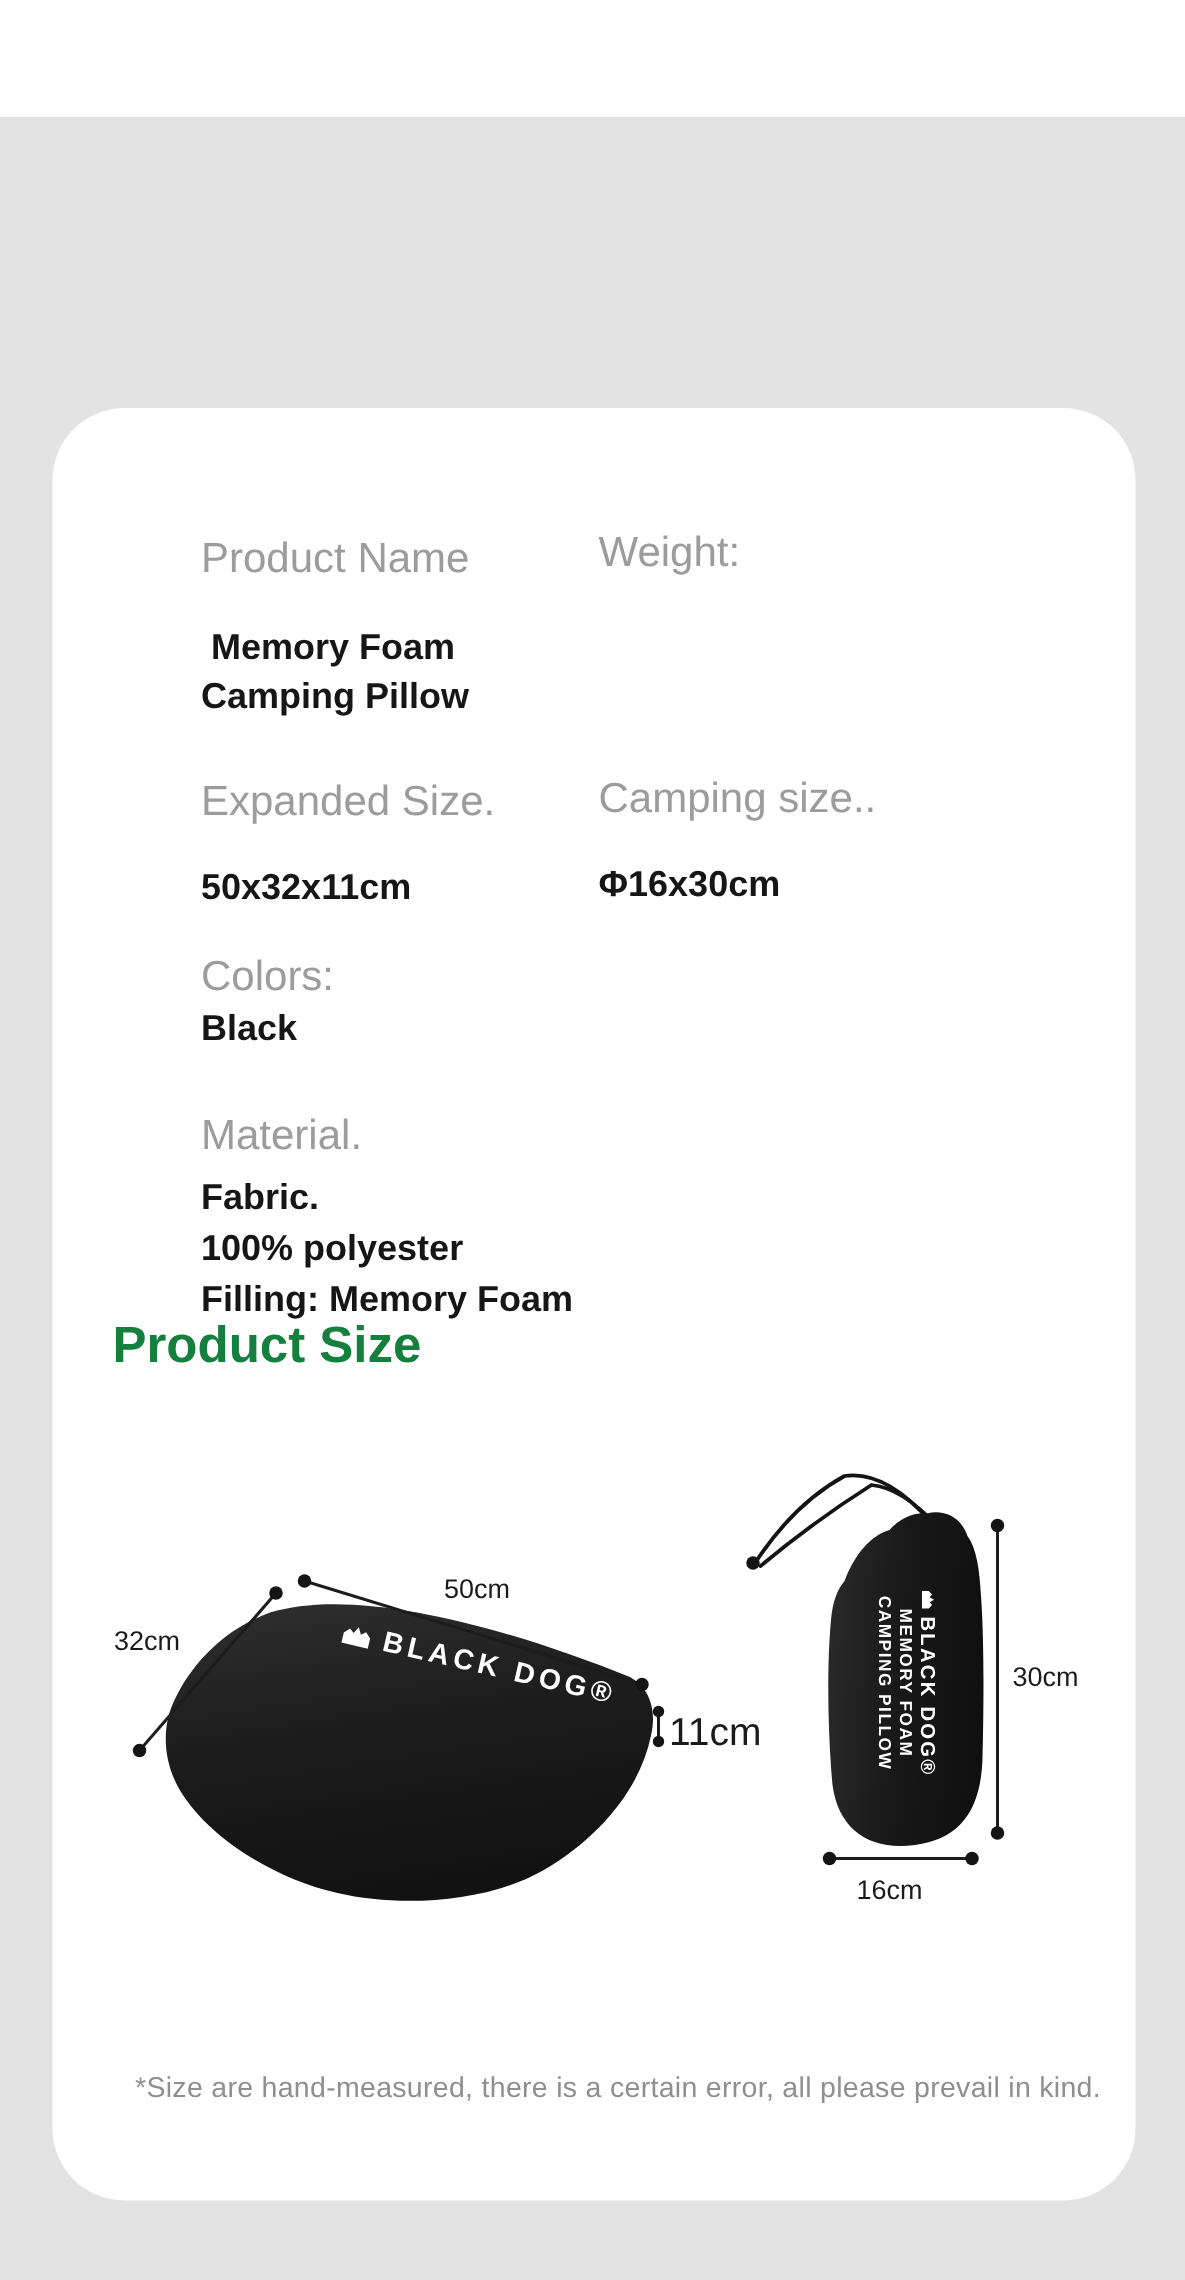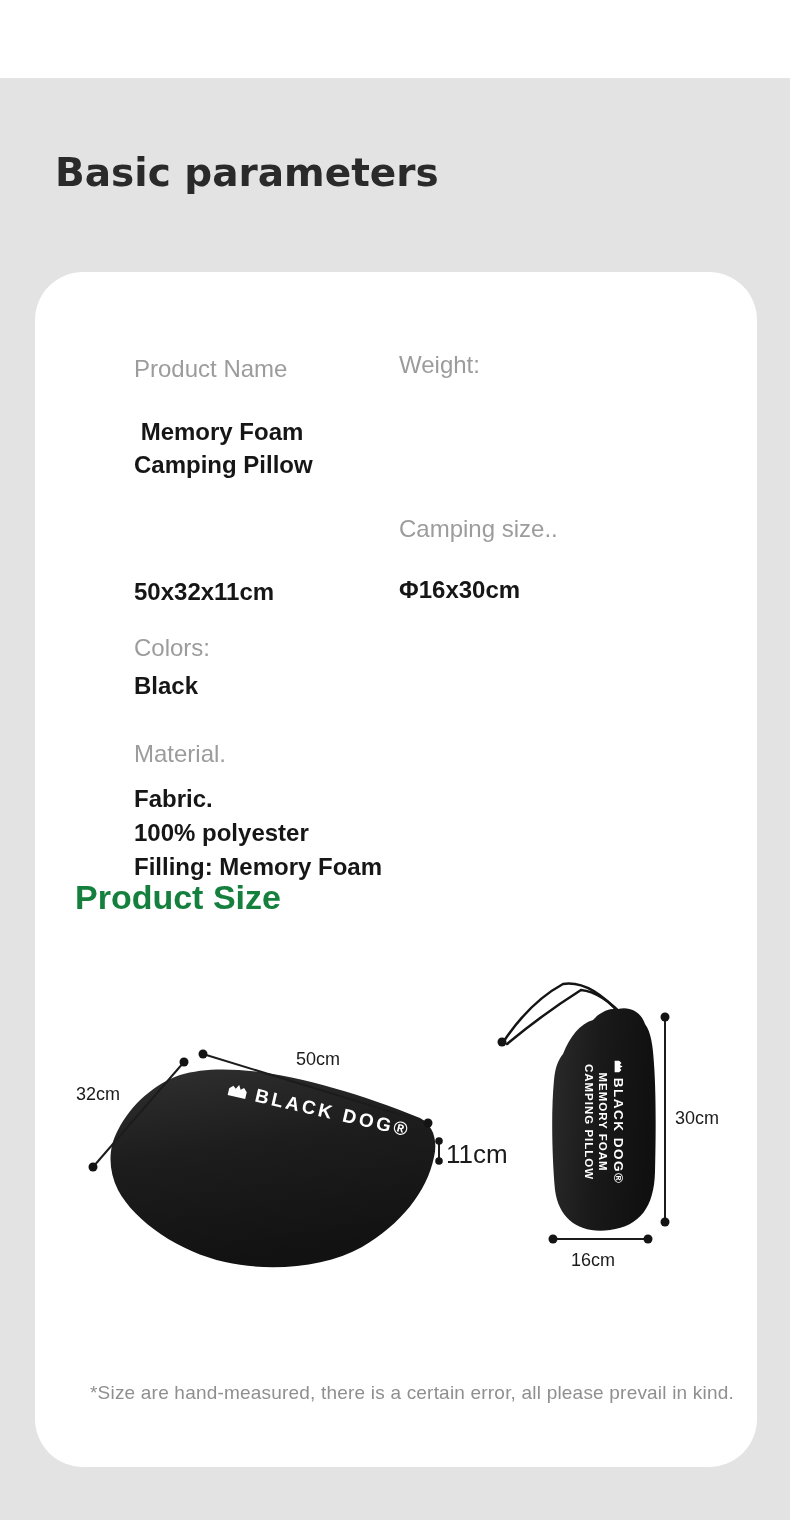--- a/index.html
+++ b/index.html
@@ -16,21 +16,21 @@
   .section-title {
     position:absolute; left:55px; top:150px;
     font-family:"DejaVu Sans", sans-serif;
     font-size:39px; font-weight:700; color:#2a2a2a; letter-spacing:0px;
   }
   .card {
     position:absolute; left:35px; top:272px; width:722px; height:1195px;
     background:#ffffff; border-radius:48px;
   }
   .spec-label {
-    position:absolute; font-size:24px; font-weight:400; color:#9c9c9c;
+    position:absolute; font-size:28px; font-weight:400; color:#9c9c9c;
     line-height:1.2; white-space:pre-line;
   }
   .spec-value {
     position:absolute; font-size:24px; font-weight:700; color:#161616;
     line-height:33px; white-space:pre-line;
   }
   .col-left  { left:99px; }
   .col-right { left:364px; }
   .product-size-title {
     position:absolute; left:40px; top:606px;
@@ -69,29 +69,29 @@
     position:absolute; left:0; top:1110px; width:722px;
     text-align:center; font-size:19px; color:#8f8f8f; letter-spacing:0.2px;padding-left:32px;
   }
 </style>
 </head>
 <body>
 
 <div id="screen">
   <div class="gray-band"></div>
 
-  <div class="section-title">Basic parameters</div>
 
   <div class="card">
 
     <div class="spec-label col-left" style="top:83px">Product Name</div>
     <div class="spec-label col-right" style="top:79px">Weight:</div>
     <div class="spec-value col-left" style="top:143px">&nbsp;Memory Foam
 Camping Pillow</div>
 
+    <div class="spec-label col-left" style="top:245px">Expanded Size.</div>
     <div class="spec-label col-right" style="top:243px">Camping size..</div>
     <div class="spec-value col-left" style="top:303px">50x32x11cm</div>
     <div class="spec-value col-right" style="top:301px">Φ16x30cm</div>
 
     <div class="spec-label col-left" style="top:362px">Colors:</div>
     <div class="spec-value col-left" style="top:397px">Black</div>
 
     <div class="spec-label col-left" style="top:468px">Material.</div>
     <div class="spec-value col-left" style="top:510px; line-height:34px">Fabric.
 100% polyester

